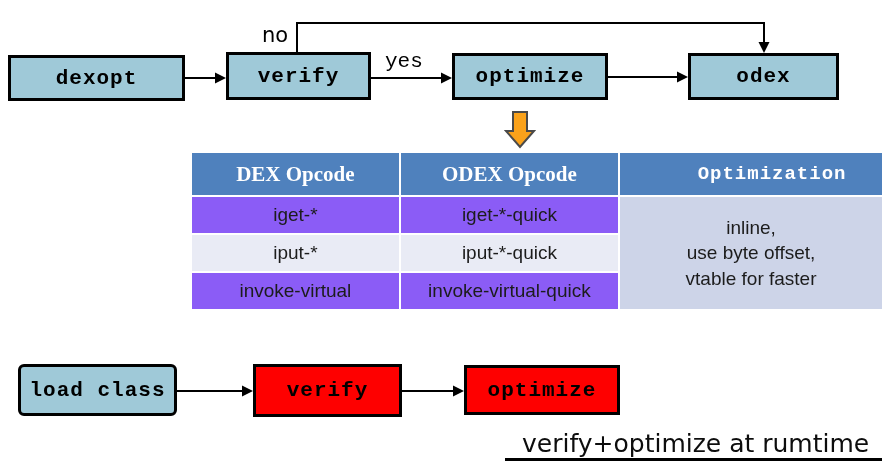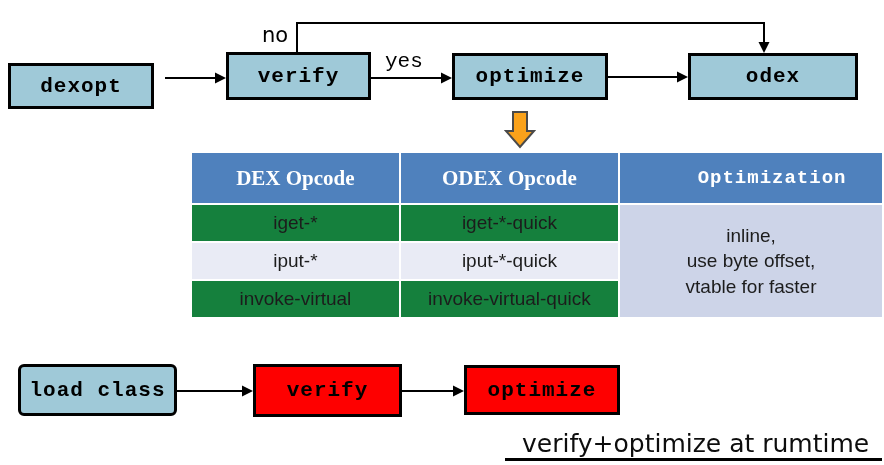--- a/index.html
+++ b/index.html
@@ -9,24 +9,24 @@
   }
   
   .node{
     position:absolute;box-sizing:border-box;border:3px solid #000;
     display:flex;align-items:center;justify-content:center;
     font-family:"Liberation Mono",monospace;font-size:21px;font-weight:600;color:#000;
     letter-spacing:1px;
   }
   .node.blue{background:#9fc9d8;}
   .node.red{background:#fe0000;}
-  #n-dexopt  {left:8px;  top:63px; width:146px;height:46px;}
+  #n-dexopt  {left:8px;  top:55px; width:177px;height:46px;}
   #n-verify  {left:226px;top:52px; width:145px;height:48px;}
   #n-optimize{left:452px;top:53px; width:156px;height:47px;}
-  #n-odex    {left:688px;top:53px; width:170px;height:47px;}
+  #n-odex    {left:688px;top:53px; width:151px;height:47px;}
   #n-load    {left:18px; top:364px;width:159px;height:52px;border-radius:6px;}
   #n-verify2 {left:253px;top:364px;width:149px;height:53px;}
   #n-optimize2{left:464px;top:365px;width:156px;height:50px;}
 
   .edge-label{
     position:absolute;font-family:"DejaVu Sans",sans-serif;color:#000;font-size:21px;line-height:1;
   }
   #lbl-no {left:262px;top:25px;}
   #lbl-yes{left:385px;top:51px;font-family:Liberation Mono, monospace;}
 
@@ -37,31 +37,31 @@
 
   
   #downarrow{position:absolute;left:504px;top:110px;z-index:2;}
 
   
   #tbl{
     position:absolute;left:190px;top:151px;z-index:2;
     border-collapse:separate;border-spacing:2px;
   }
   #tbl th{
-    background:#4f81bd;color:#fff;height:50px;text-align:center;vertical-align:middle;
+    background:#4f81bd;color:#fff;height:42px;text-align:center;vertical-align:middle;
     font-family:"Liberation Serif",serif;font-size:21px;font-weight:bold;padding:0 6px;
   }
   #tbl th.mono{
     font-family:"Liberation Mono",monospace;font-weight:600;font-size:19px;letter-spacing:1px;padding-left:48px;
   }
   #tbl td{
     height:36px;text-align:center;vertical-align:middle;color:#1c1c1c;
     font-family:"Liberation Sans",sans-serif;font-size:19px;padding:0 6px;
   }
-  #tbl td.shade-a{background:#15803d;margin-top:32px;}
+  #tbl td.shade-a{background:#8b5cf6;margin-top:32px;}
   #tbl td.shade-b{background:#e9ebf5;margin-top:9px;}
   #tbl td.merged{background:#cdd4e8;line-height:1.35;}
   #tbl td.merged span{display:block;text-align:center;}
   .c1{width:212px;} .c2{width:224px;} .c3{width:216px;}
 
   
   #caption{
     position:absolute;left:522px;top:429px;z-index:2;
     font-family:"DejaVu Sans",sans-serif;font-size:25px;color:#0d0d0d;white-space:nowrap;
   }

